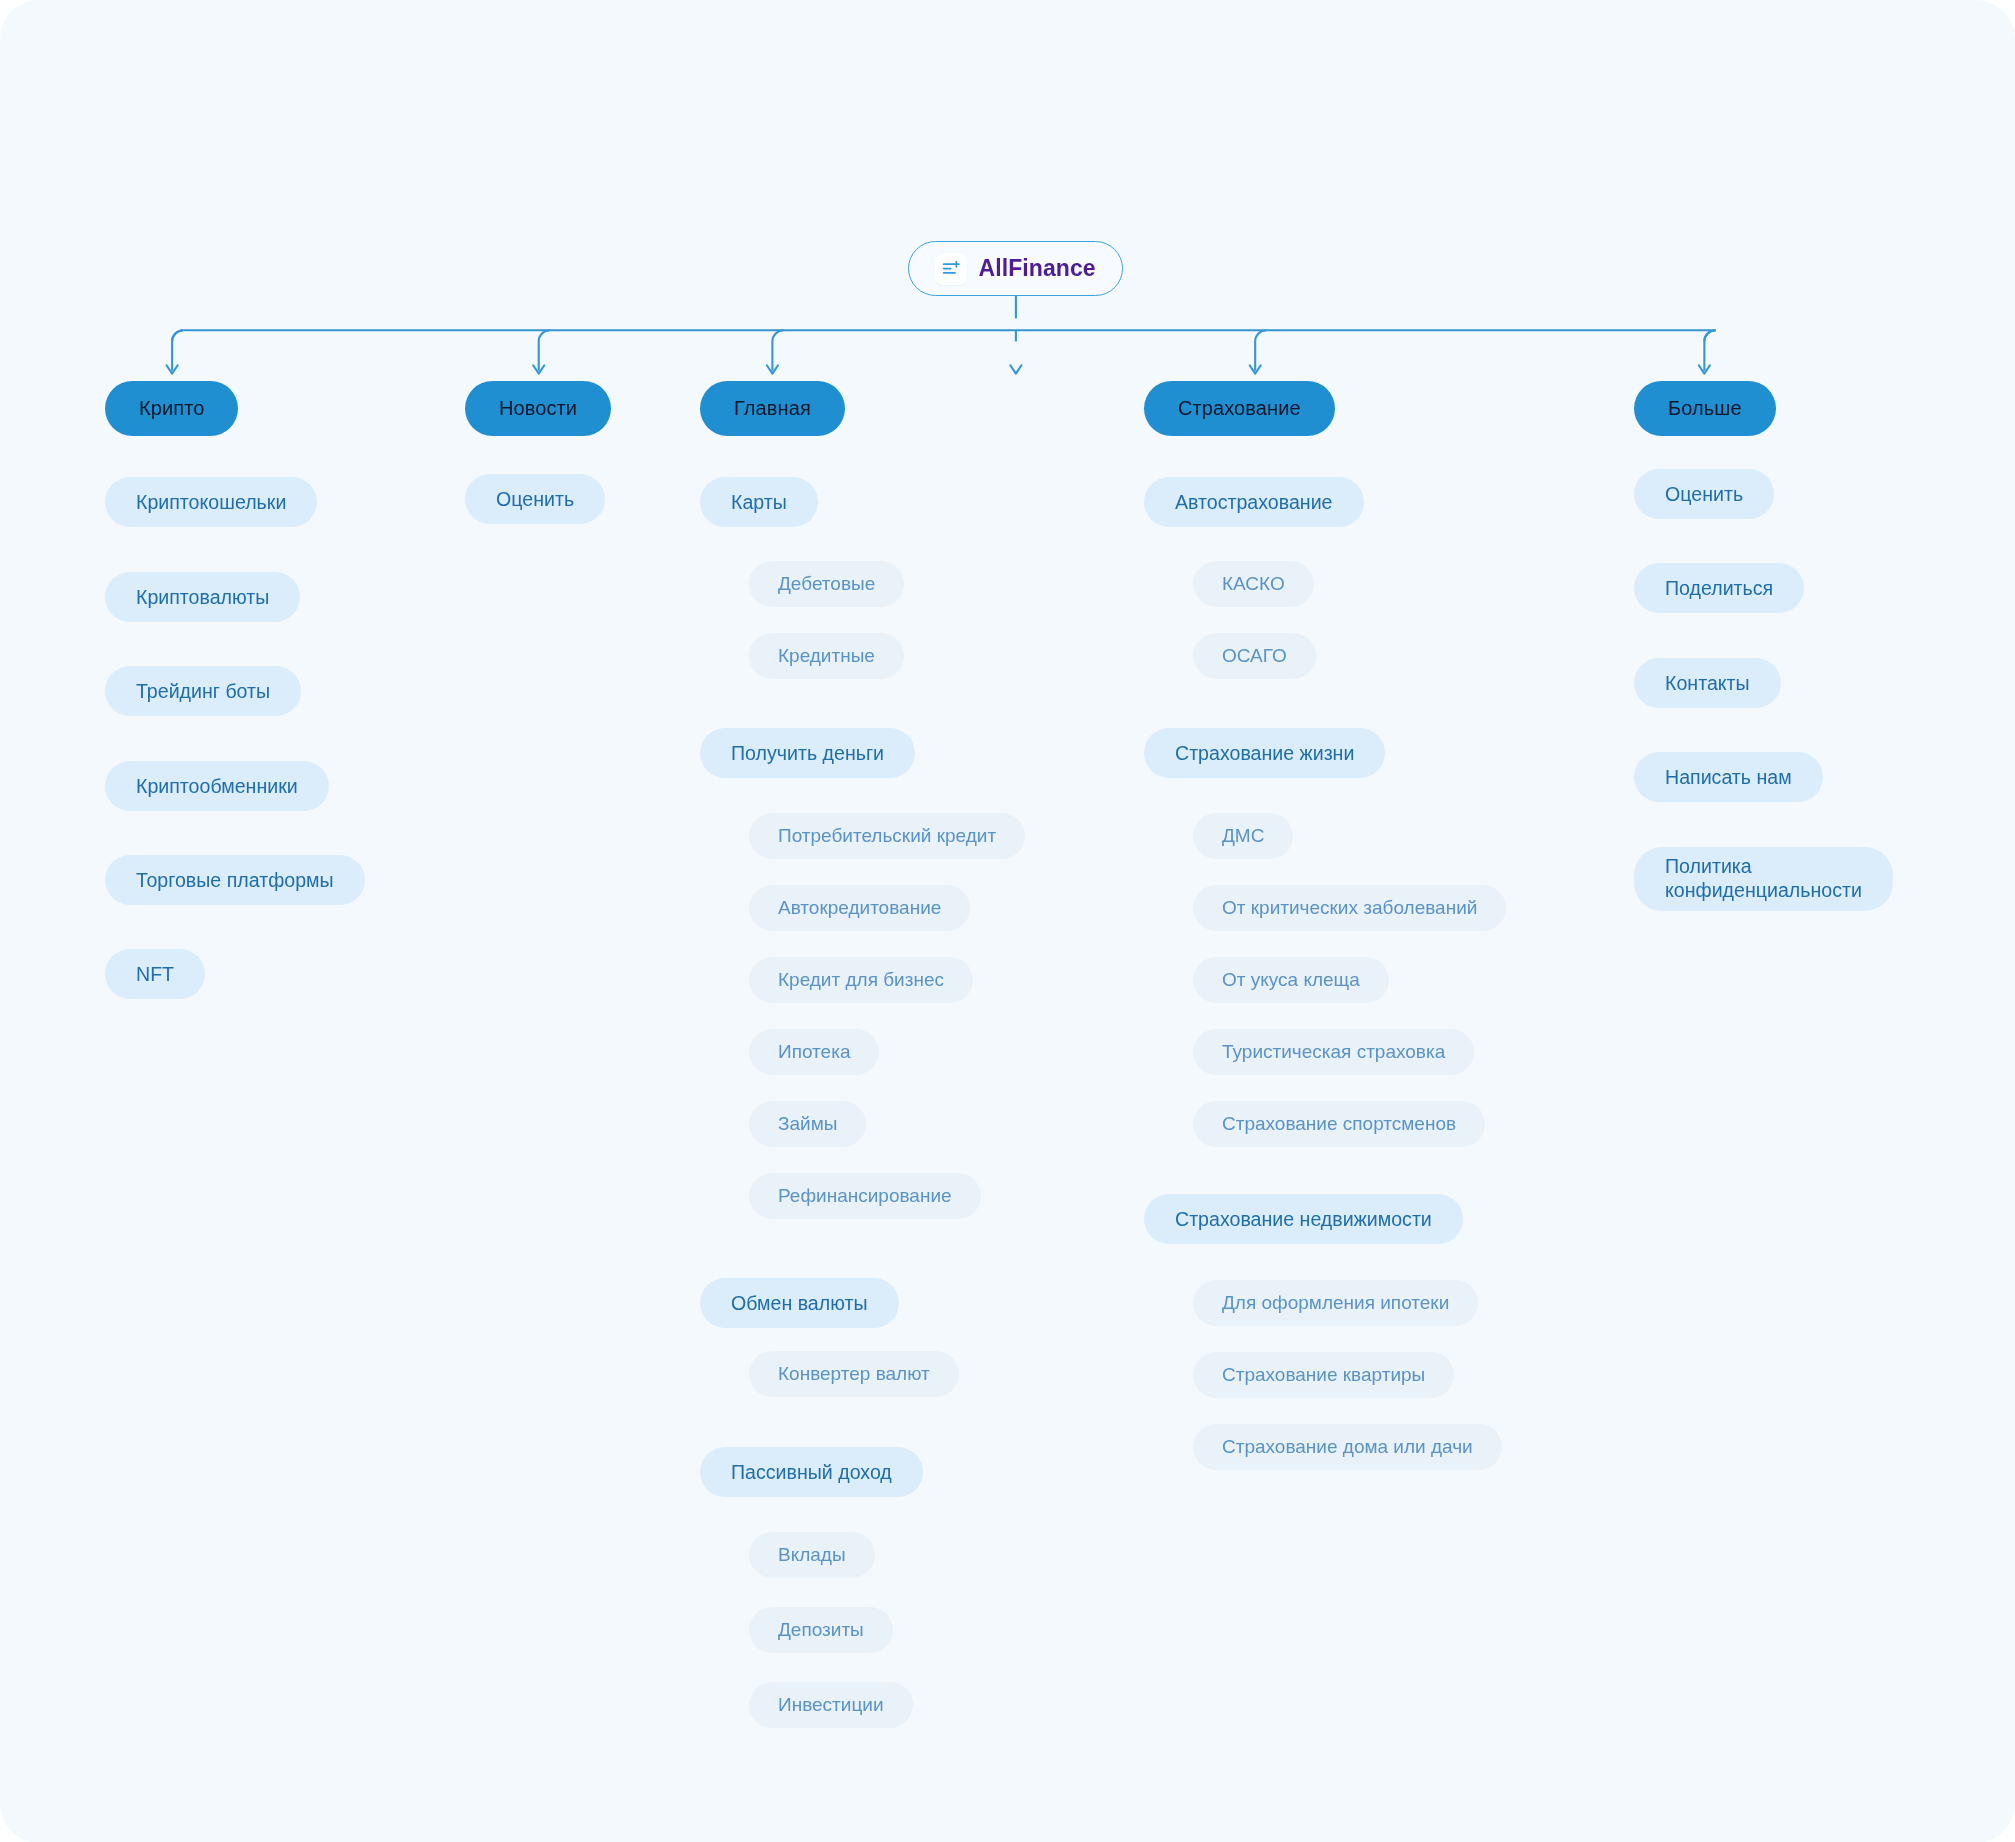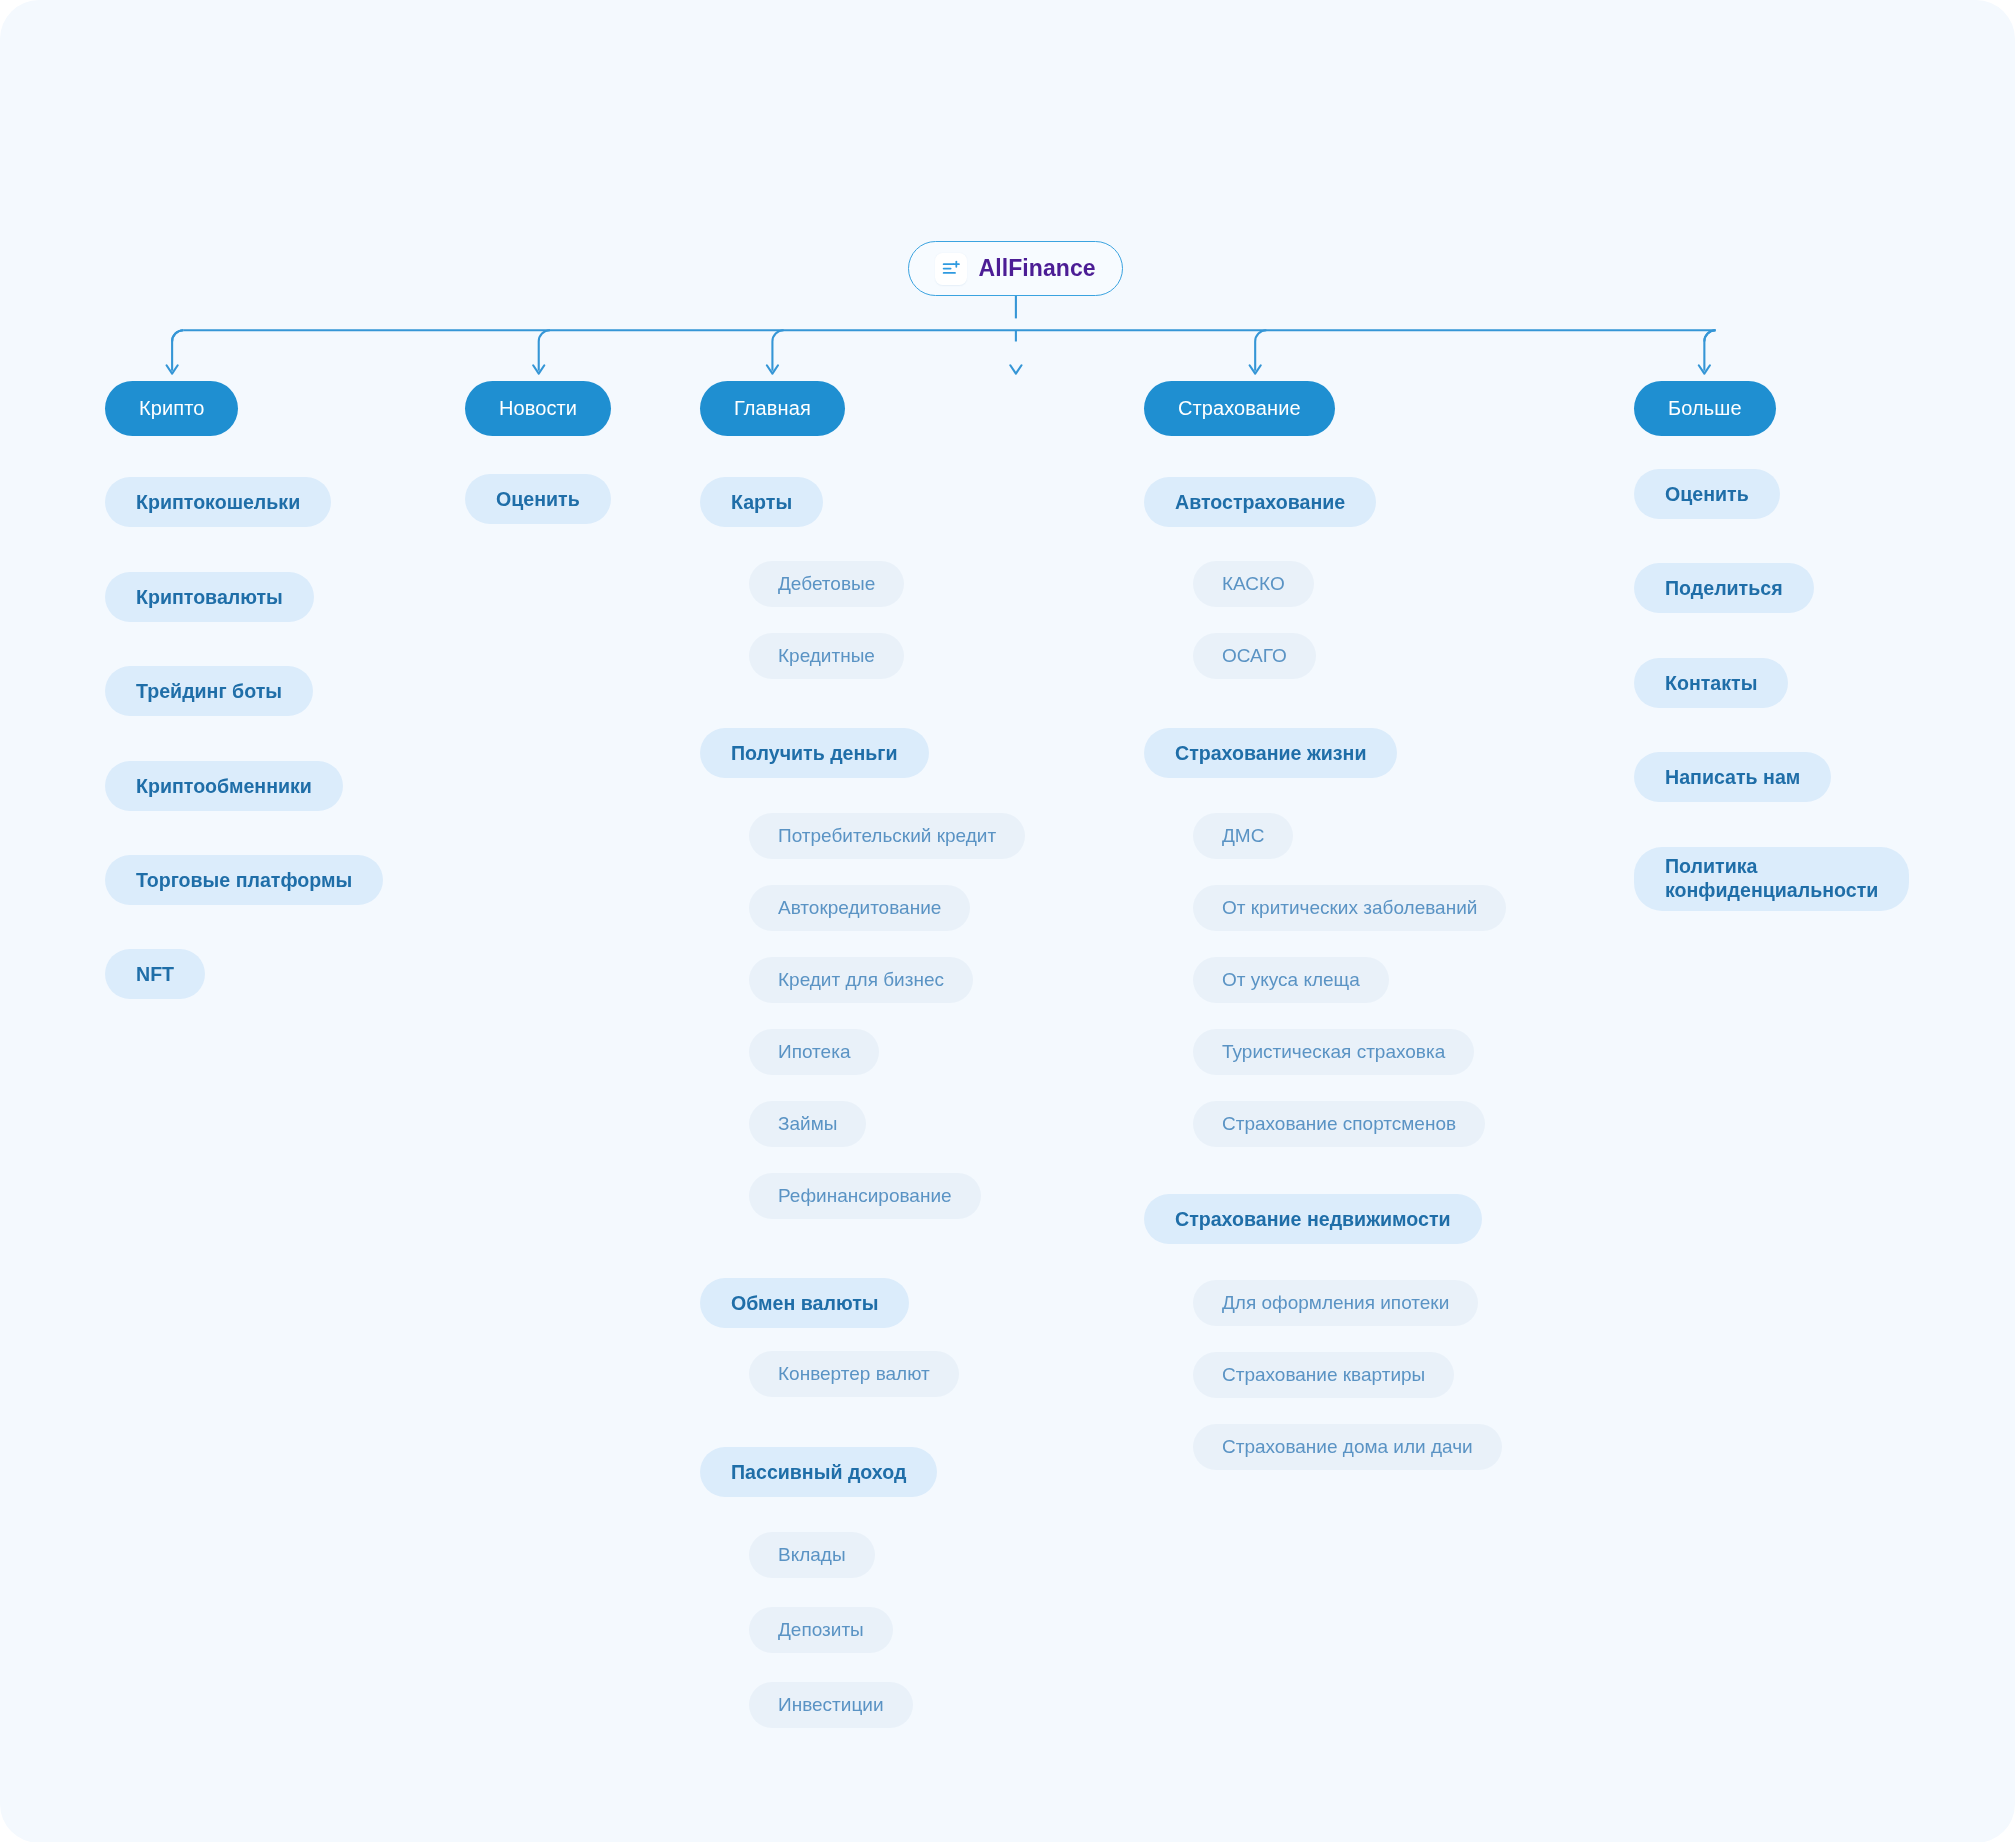--- a/index.html
+++ b/index.html
@@ -90,39 +90,38 @@
     background: #1f8fd1;
     border-radius: 28px;
     display: flex;
     align-items: center;
     padding: 0 34px;
     box-sizing: border-box;
     white-space: nowrap;
   }
   .cat-node span {
     font-size: 20px;
-    color: #ffffff;
+    color: #0f172a;
     font-weight: 400;
     letter-spacing: 0.1px;
   }
 
   
   .chip {
     position: absolute;
     box-sizing: border-box;
     display: flex;
     align-items: center;
     white-space: nowrap;
     border-radius: 28px;
   }
   .chip.lv1 {
     height: 50px;
     background: #dbecfb;
     padding: 0 31px;
-    font-weight: bold;
   }
   .chip.lv1 span {
     font-size: 19.6px;
     color: #1f6ea8;
   }
   .chip.lv2 {
     height: 46px;
     background: #e9f1f9;
     padding: 0 29px;
   }

